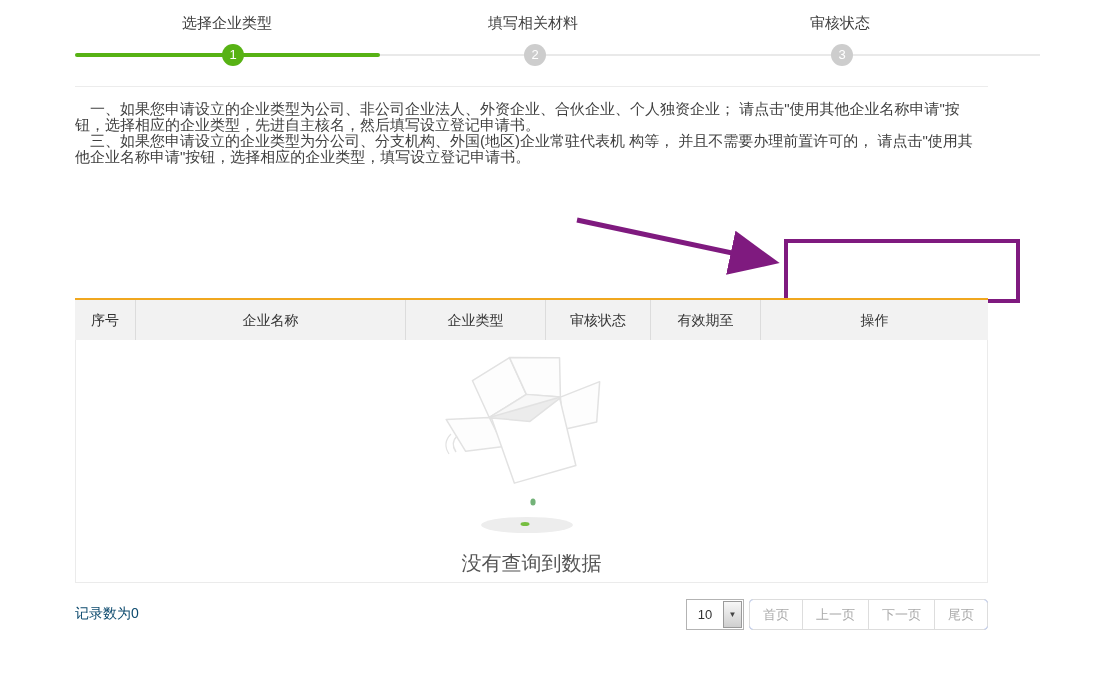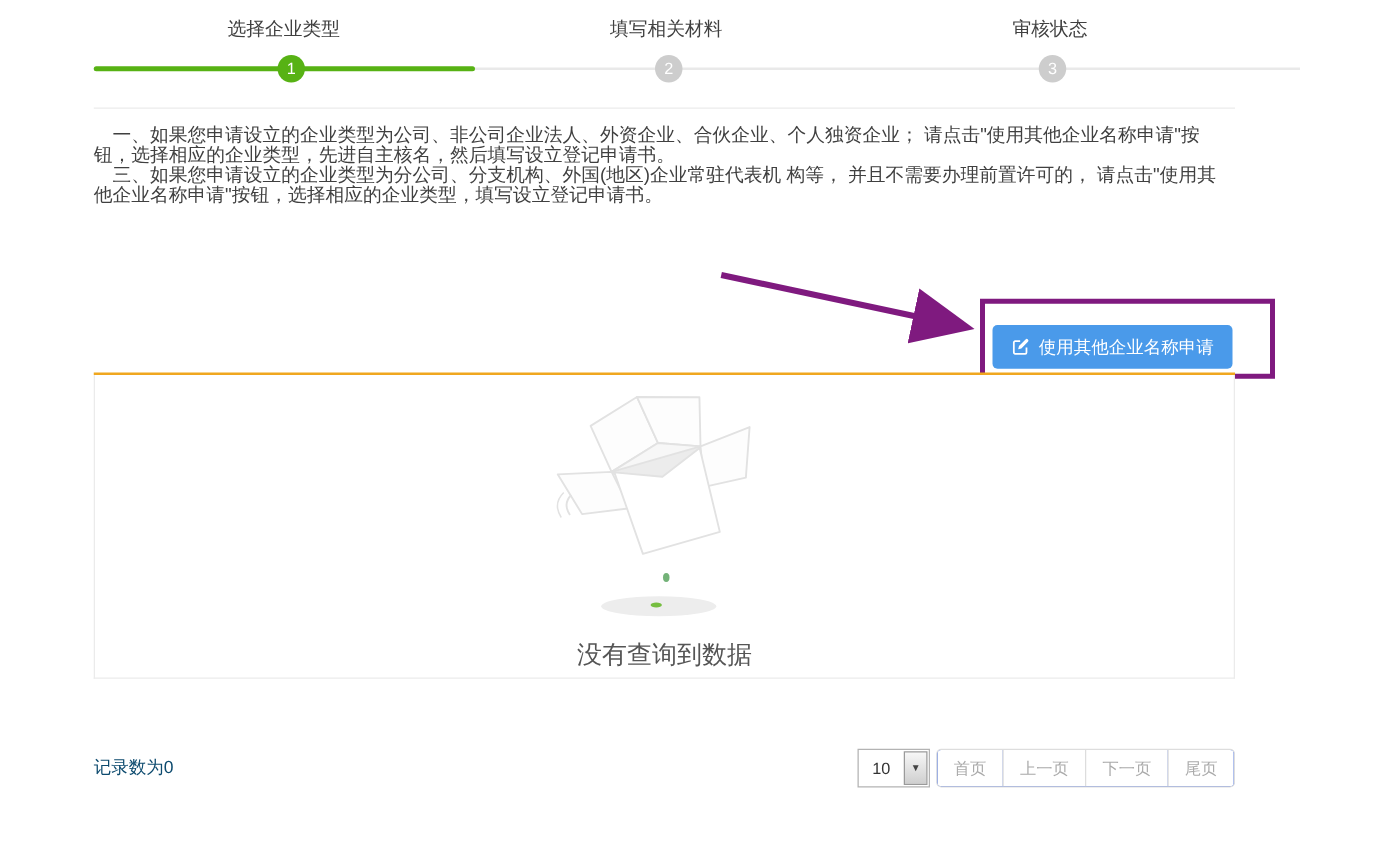--- a/index.html
+++ b/index.html
@@ -82,41 +82,40 @@
     <div class="step-circle c3">3</div>
   </div>
 
   <div class="divider"></div>
 
   <div class="notice">
     <p>一、如果您申请设立的企业类型为公司、非公司企业法人、外资企业、合伙企业、个人独资企业； 请点击"使用其他企业名称申请"按钮，选择相应的企业类型，先进自主核名，然后填写设立登记申请书。</p>
     <p>三、如果您申请设立的企业类型为分公司、分支机构、外国(地区)企业常驻代表机 构等， 并且不需要办理前置许可的， 请点击"使用其他企业名称申请"按钮，选择相应的企业类型，填写设立登记申请书。</p>
   </div>
 
-  <button class="apply-btn">
-    <span style="display:flex;">
-      <svg width="15" height="15" viewBox="0 0 16 16">
-        <path d="M13 8.6 V12.8 a1.1 1.1 0 0 1 -1.1 1.1 H3.3 a1.1 1.1 0 0 1 -1.1 -1.1 V4.2 a1.1 1.1 0 0 1 1.1 -1.1 H7.6" fill="none" stroke="#fff" stroke-width="1.5"></path>
-        <path d="M12.2 1.6 a1.45 1.45 0 0 1 2.05 2.05 L8.6 9.3 5.9 10 6.6 7.3 z" fill="#fff"></path>
-      </svg>
-    </span>
-    <span>使用其他企业名称申请</span>
-  </button>
 
   <div class="annotation-box"></div>
   <svg class="annotation-arrow" width="265" height="82">
     <defs>
       <marker id="ah" markerWidth="10" markerHeight="9" refX="7" refY="4.5" orient="auto">
         <polygon points="0,0 10,4.5 0,9" fill="#7f1a7f"></polygon>
       </marker>
     </defs>
     <line x1="42" y1="22" x2="230" y2="62" stroke="#7f1a7f" stroke-width="5" marker-end="url(#ah)"></line>
   </svg>
 
   <div class="data-table">
+    <div class="thead">
+      <div class="th c-idx">序号</div>
+      <div class="th c-name">企业名称</div>
+      <div class="th c-type">企业类型</div>
+      <div class="th c-status">审核状态</div>
+      <div class="th c-valid">有效期至</div>
+      <div class="th c-op">操作</div>
+    </div>
     <div class="tbody">
       <svg class="empty-illustration" width="210" height="198" viewBox="0 0 210 198">
         <g transform="rotate(-16 105 75)" stroke="#e2e2e2" stroke-width="1.5" fill="#fdfdfd" stroke-linejoin="round">
           <polygon points="60,16 102,4 108,44 66,56"></polygon>
           <polygon points="102,4 150,18 140,56 108,44"></polygon>
           <polygon points="66,56 108,44 140,56 104,70" fill="#f7f7f7"></polygon>
           <polygon points="66,56 140,56 104,92" fill="#ececec"></polygon>
           <polygon points="66,56 24,46 34,82 72,88"></polygon>
           <polygon points="140,56 182,52 168,90 134,88"></polygon>
           <polygon points="68,57 72,126 136,126 139,57 104,71" fill="#ffffff"></polygon>

